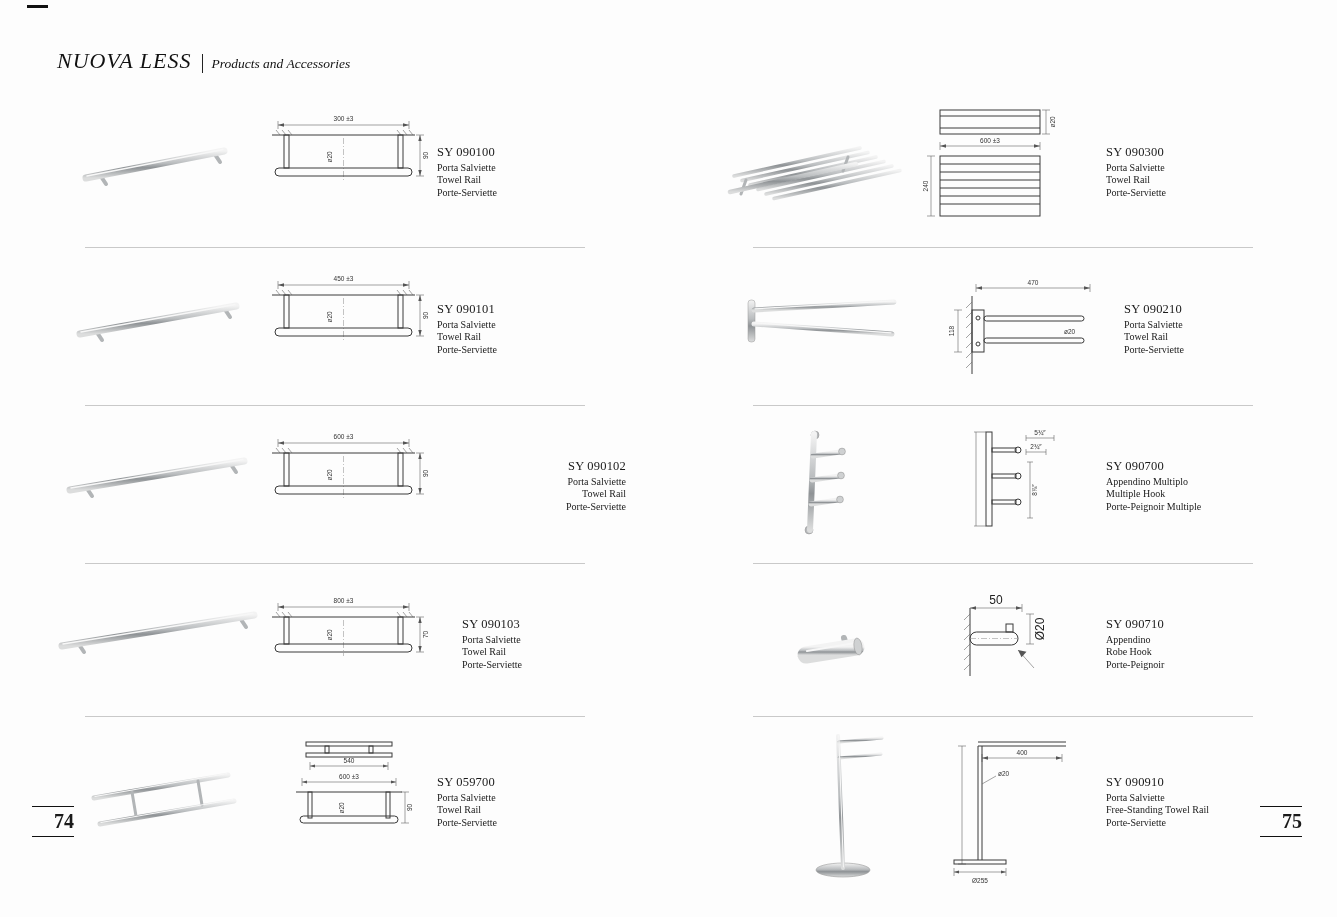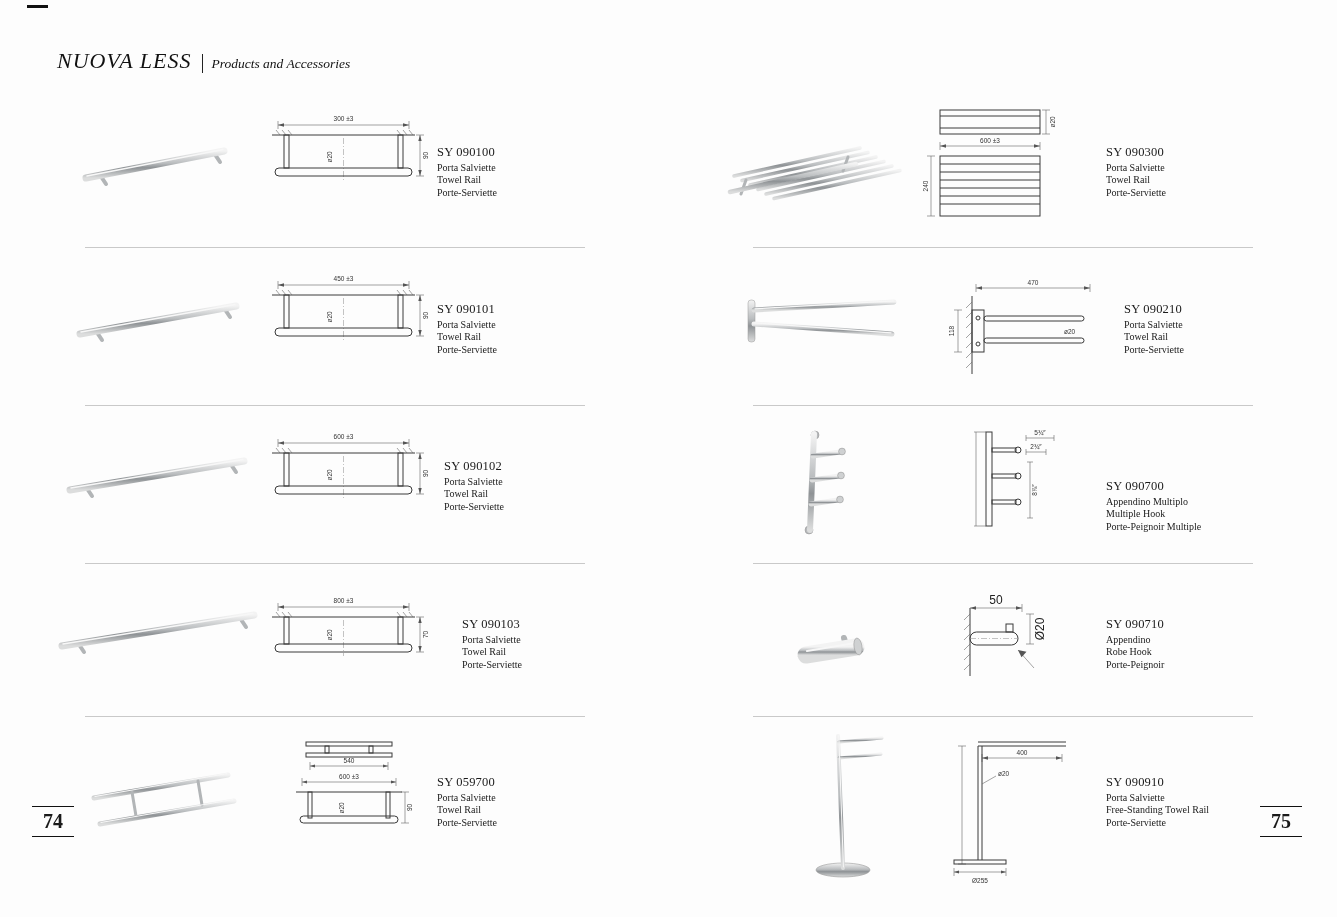--- a/index.html
+++ b/index.html
@@ -10,21 +10,21 @@
   .brand{font-style:italic;font-size:22px;letter-spacing:1px;color:#111;}
   .hdiv{font-size:20px;margin:0 7px 0 9px;font-weight:300;color:#222;}
   .hsub{font-style:italic;font-size:13.5px;color:#111;}
   
   .sep{position:absolute;height:1px;background:#c9c9c9;}
   
   .pinfo{position:absolute;width:170px;line-height:12.5px;}
   .pcode{font-weight:normal;font-size:12.5px;margin-bottom:3px;letter-spacing:.2px;}
   .pline{font-size:10px;}
   
-  .pageno{position:absolute;width:42px;text-align:center;border-top:1.5px solid #111;
+  .pageno{position:absolute;width:42px;text-align:right;border-top:1.5px solid #111;
           border-bottom:1.5px solid #111;padding:3px 0;font-weight:bold;font-size:20px;}
   
   .scanmark{position:absolute;background:#111;}
   
   .dl{stroke:#666;stroke-width:0.6;fill:none;}
   .ol{stroke:#3a3a3a;stroke-width:1;fill:none;}
   .cl{stroke:#888;stroke-width:0.5;fill:none;stroke-dasharray:6 2 1 2;}
   .dt{font-family:"Liberation Sans",sans-serif;font-size:6.5px;fill:#333;}
   .dtl{font-family:"Liberation Sans",sans-serif;font-size:12px;fill:#222;}
   .ar{fill:#555;stroke:none;}
@@ -172,21 +172,21 @@
       <line class="cl" x1="87.5" y1="26" x2="87.5" y2="68"></line>
       <rect class="ol" x="19" y="56" width="137" height="8" rx="4"></rect>
       <text class="dt" text-anchor="middle" transform="translate(76 45) rotate(-90)">ø20</text>
       <line class="dl" x1="164" y1="23" x2="164" y2="64"></line>
         <line class="dl" x1="160" y1="23" x2="168" y2="23"></line>
         <line class="dl" x1="160" y1="64" x2="168" y2="64"></line>
       <path class="ar" d="M164 23l-1.7 6h3.4z"></path>
         <path class="ar" d="M164 64l-1.7-6h3.4z"></path>
       <text class="dt" text-anchor="middle" transform="translate(172 43.5) rotate(-90)">90</text>
     </svg>
-    <div class="pinfo" style="left:444px;top:460px;">
+    <div class="pinfo" style="left:456px;top:460px;text-align:right;">
       <div class="pcode">SY 090102</div>
       <div class="pline">Porta Salviette</div>
       <div class="pline">Towel Rail</div>
       <div class="pline">Porte-Serviette</div>
     </div>
   </div>
 
   <div>
     <svg class="abs" style="left:50px;top:604px;" width="215" height="58" viewBox="0 0 215 58">
       <line class="cb" x1="28" y1="39" x2="34" y2="48" stroke-width="4"></line>
@@ -389,21 +389,21 @@
         <line class="dl" x1="94" y1="31" x2="94" y2="37"></line>
       <text class="dt" x="84" y="31" text-anchor="middle">2¾″</text>
       <line class="dl" x1="78" y1="44" x2="78" y2="100"></line>
         <line class="dl" x1="75" y1="44" x2="81" y2="44"></line>
         <line class="dl" x1="75" y1="100" x2="81" y2="100"></line>
       <text class="dt" text-anchor="middle" transform="translate(85 72) rotate(-90)">8⅞″</text>
       <line class="dl" x1="22" y1="14" x2="34" y2="14"></line>
         <line class="dl" x1="22" y1="108" x2="34" y2="108"></line>
       <line class="dl" x1="24" y1="14" x2="24" y2="108"></line>
     </svg>
-    <div class="pinfo" style="left:1106px;top:460px;margin-top:20px;">
+    <div class="pinfo" style="left:1106px;top:460px;">
       <div class="pcode">SY 090700</div>
       <div class="pline">Appendino Multiplo</div>
       <div class="pline">Multiple Hook</div>
       <div class="pline">Porte-Peignoir Multiple</div>
     </div>
   </div>
 
   <div>
     <svg class="abs" style="left:782px;top:618px;" width="105" height="58" viewBox="0 0 105 58">
       <line class="cb" x1="62" y1="20" x2="64" y2="27" stroke-width="6"></line>

